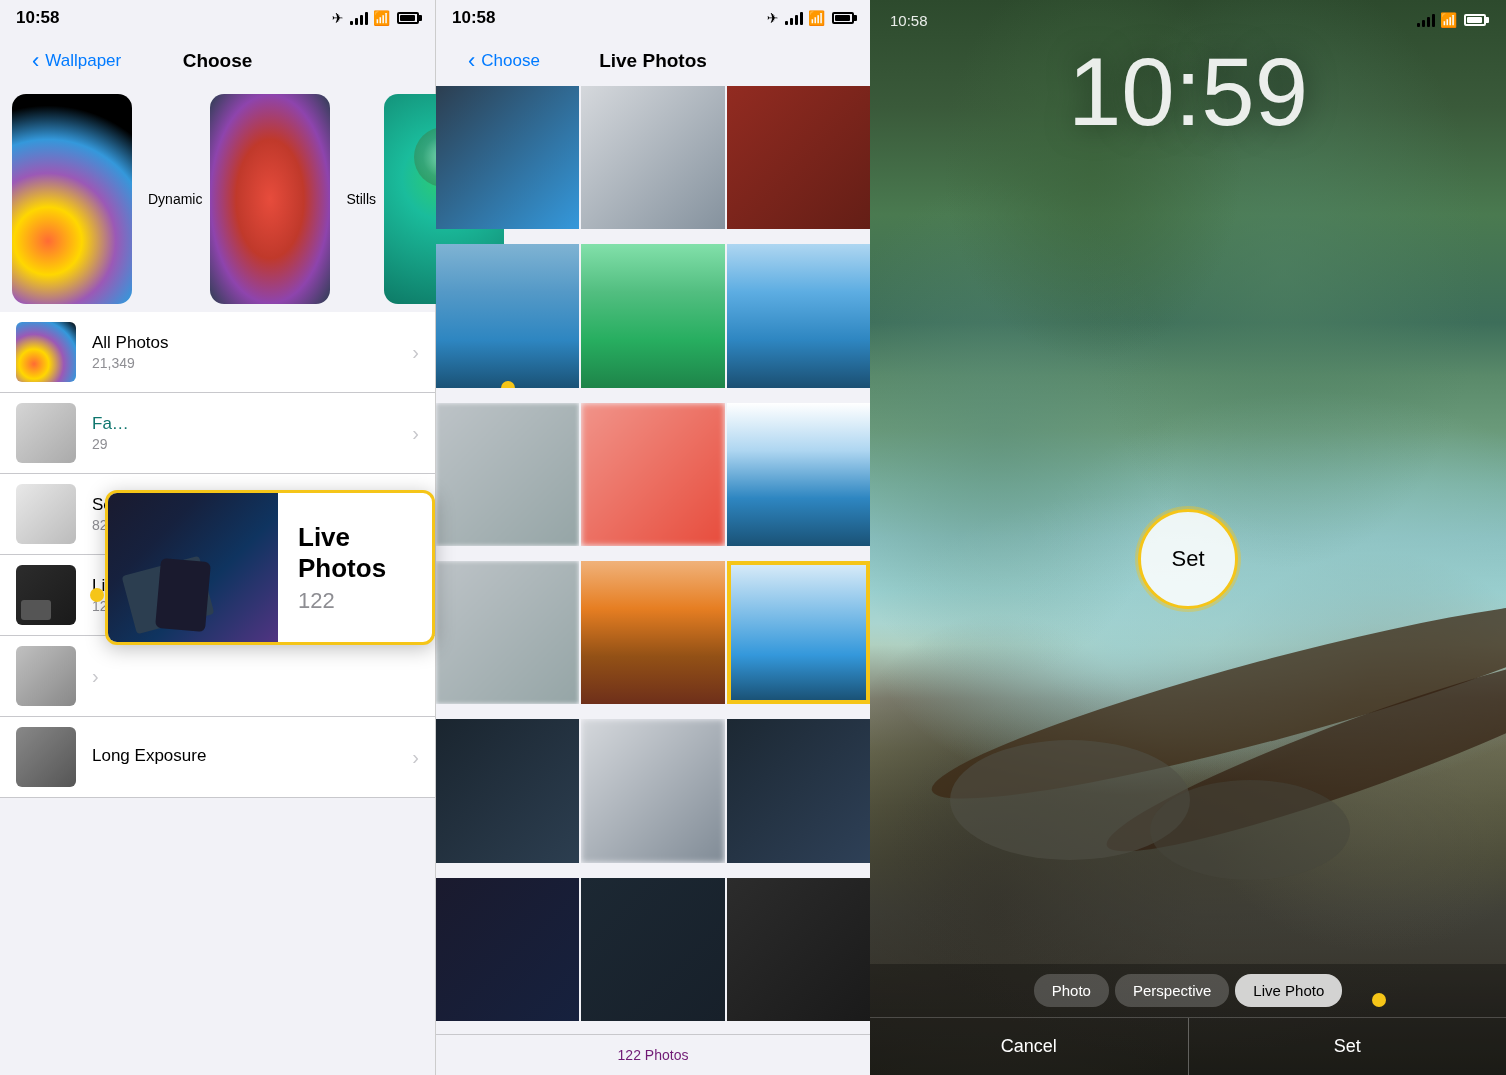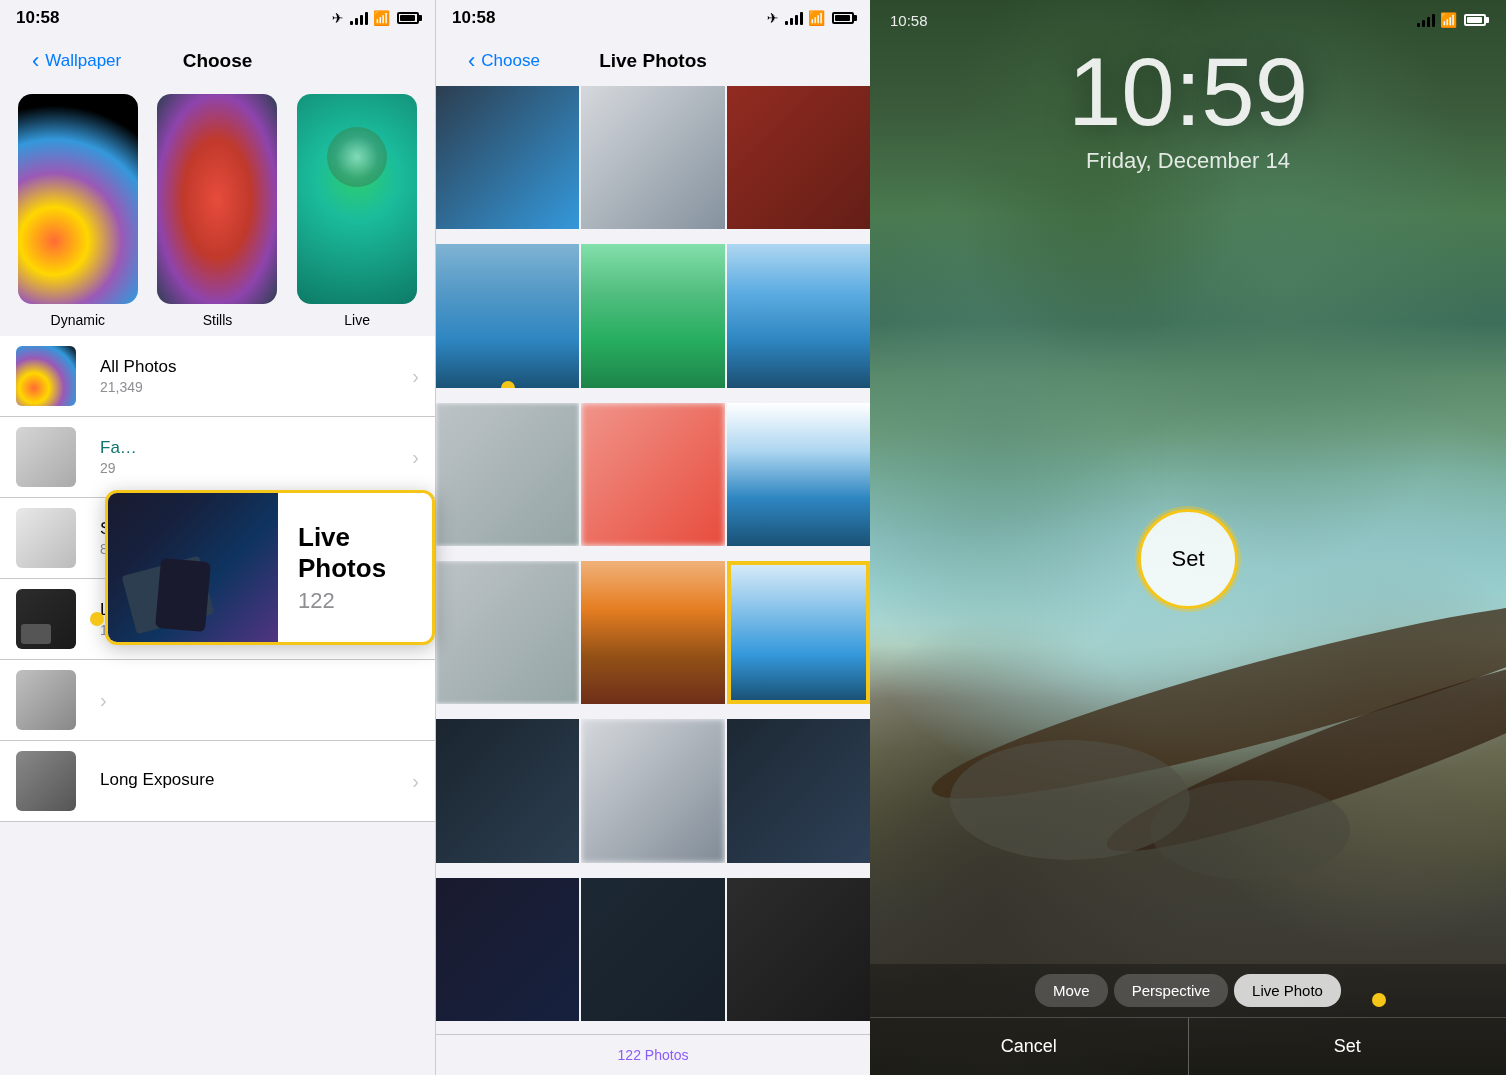--- a/index.html
+++ b/index.html
@@ -84,23 +84,23 @@
 
     .wallpaper-previews {
       display: flex;
       gap: 8px;
       padding: 8px 12px;
       justify-content: space-around;
     }
 
     .wp-preview-item {
       display: flex;
-      flex-direction: column;
-      align-items: center;
-      gap: 8px;
+      flex-direction: row;
+      align-items: center;
+      gap: 16px;
     }
 
     .wp-preview-thumb {
       width: 120px;
       height: 210px;
       border-radius: 14px;
       overflow: hidden;
     }
 
     .wp-thumb-dynamic {
@@ -144,21 +144,21 @@
       overflow: hidden;
       background: #f2f2f7;
     }
 
     .album-item {
       display: flex;
       align-items: center;
       padding: 10px 16px;
       background: #fff;
       border-bottom: 0.5px solid #c8c8cc;
-      gap: 24px;
+      gap: 16px;
       cursor: pointer;
       position: relative;
     }
 
     .album-thumb-dynamic {
       background: radial-gradient(circle at 30% 70%, #ff6b35, #ffd700, #9b59b6, #3498db, #000);
       width: 60px;
       height: 60px;
       border-radius: 6px;
       flex-shrink: 0;
@@ -360,21 +360,21 @@
     .ph-person { background: linear-gradient(135deg, #d5d8dc, #808b96); filter: blur(3px); }
     .ph-scooter { background: linear-gradient(135deg, #1c2833, #2e4057); }
     .ph-gaming { background: linear-gradient(135deg, #1a1a2e, #16213e); }
     .ph-dark1 { background: linear-gradient(135deg, #1c2833, #17202a); }
     .ph-dark2 { background: linear-gradient(135deg, #2c2c2c, #1a1a1a); }
 
     .grid-footer {
       text-align: center;
       padding: 12px;
       font-size: 14px;
-      color: #8b5cf6;
+      color: #701a75;
       border-top: 0.5px solid #c8c8cc;
     }
 
     
     .grid-annotation-dot {
       position: absolute;
       width: 14px;
       height: 14px;
       border-radius: 50%;
       background: #f5c518;
@@ -849,30 +849,29 @@
         <span style="font-size:14px;color:#fff;">📶</span>
         <div class="battery-icon" style="color:#fff;">
           <div class="battery-fill"></div>
         </div>
       </div>
     </div>
 
 
     <div class="ls-time">10:59</div>
 
-    <div class="ls-date">Friday, December 14</div>
 
     <div class="ls-spacer"></div>
 
     <div class="set-circle">
       <span class="set-circle-label">Set</span>
     </div>
 
     <div class="ls-options-row">
-      <button class="ls-option-btn">Move</button>
+      <button class="ls-option-btn">Photo</button>
       <button class="ls-option-btn">Perspective</button>
       <button class="ls-option-btn active">Live Photo</button>
     </div>
 
     <div class="ls-actions">
       <button class="ls-action-btn">Cancel</button>
       <button class="ls-action-btn">Set</button>
     </div>
 
   </div>

